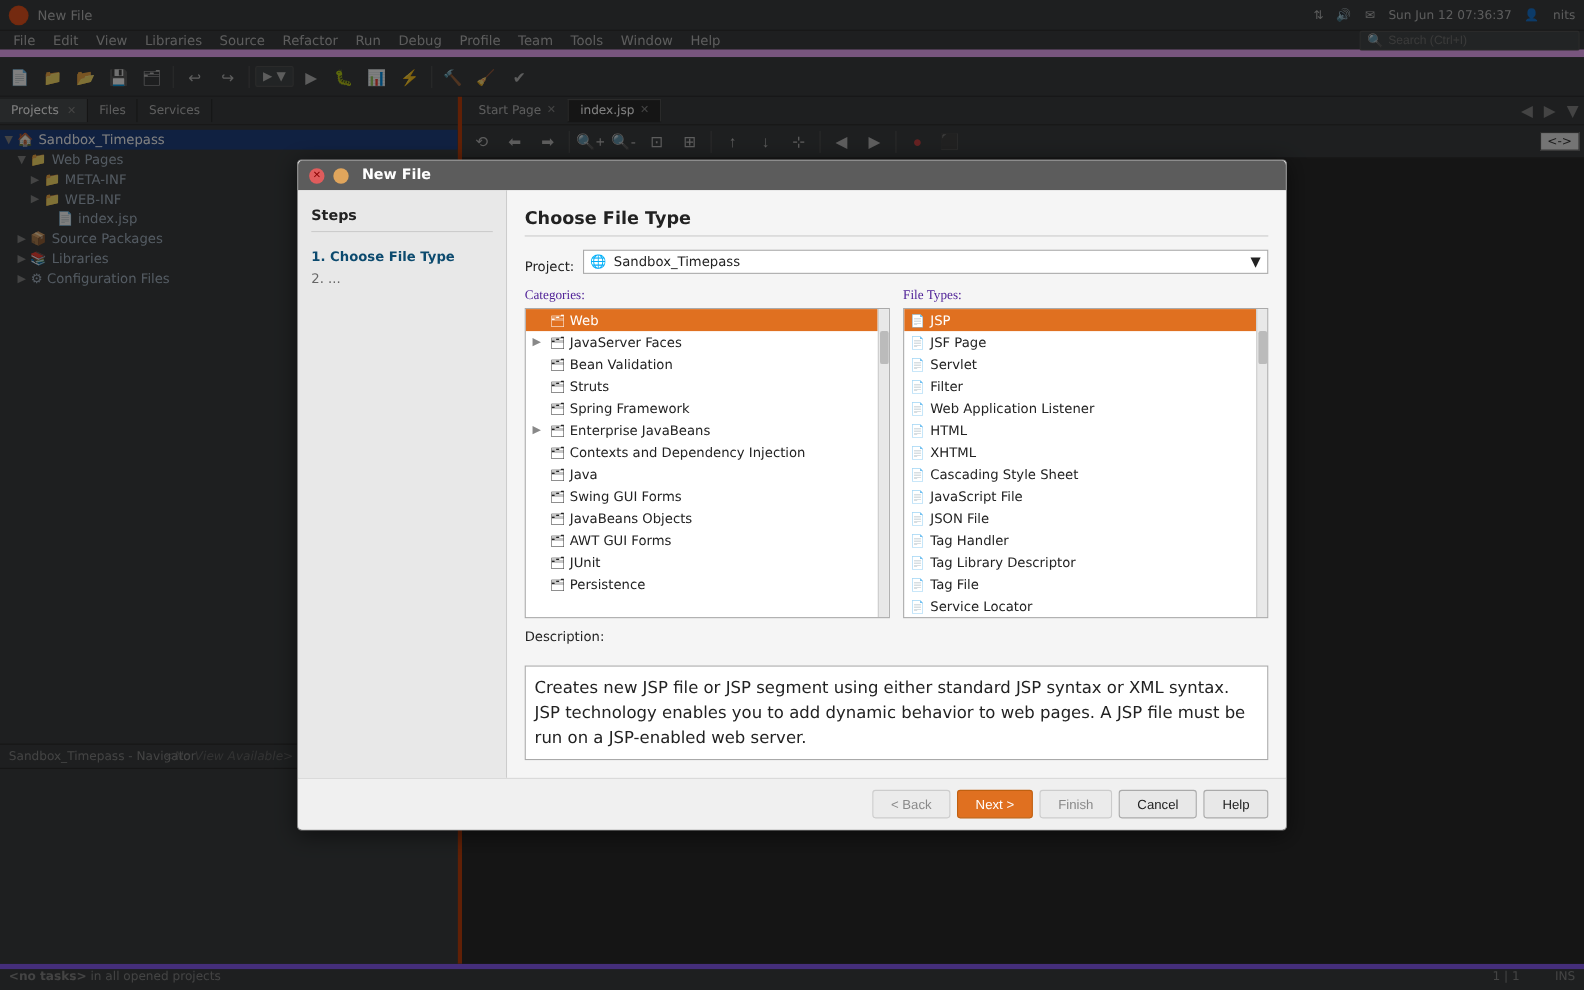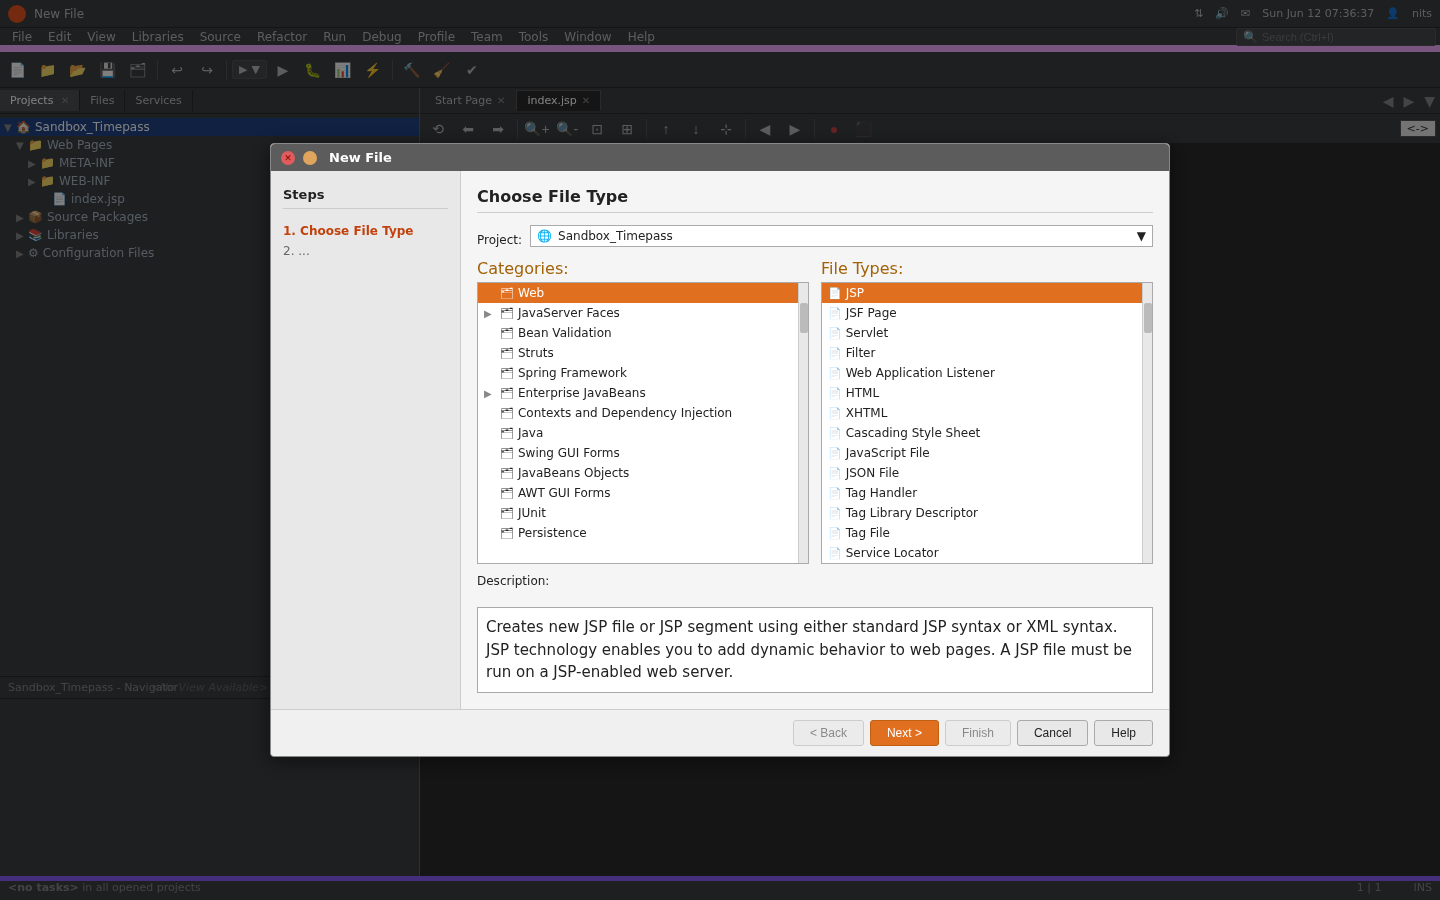--- a/index.html
+++ b/index.html
@@ -96,21 +96,21 @@
     #main-layout {
       display: flex;
       height: calc(900px - 28px - 24px - 36px - 24px);
     }
 
     
     #left-panel {
       width: 420px;
       min-width: 420px;
       background: #3c3f41;
-      border-right: 1px solid #c2410c;
+      border-right: 4px solid #c2410c;
       display: flex;
       flex-direction: column;
     }
 
     
     .panel-tabs {
       display: flex;
       align-items: center;
       background: #3c3f41;
       border-bottom: 1px solid #2b2b2b;
@@ -303,21 +303,21 @@
       color: #222;
       margin-bottom: 12px;
       border-bottom: 1px solid #ccc;
       padding-bottom: 6px;
     }
     .step-item {
       padding: 3px 0;
       font-size: 12px;
       color: #333;
     }
-    .step-item.active { font-weight: bold; color: #c2410c; }
+    .step-item.active { font-weight: bold; color: #0c4a6e; }
     .step-item.inactive { color: #666; }
 
     
     .content-panel {
       flex: 1;
       display: flex;
       flex-direction: column;
       padding: 16px;
       background: #f5f5f5;
     }
@@ -357,23 +357,24 @@
       gap: 12px;
       flex: 1;
     }
 
     .cat-section, .ft-section {
       display: flex;
       flex-direction: column;
       flex: 1;
     }
     .section-label {
-      font-size: 16px;
-      color: #a16207;
+      font-size: 12px;
+      color: #4c1d95;
       margin-bottom: 4px;
+      font-family: Liberation Serif, serif;
     }
     .list-item {
       display: flex;
       align-items: center;
       padding: 3px 6px;
       cursor: pointer;
       font-size: 12px;
       color: #222;
       gap: 4px;
       user-select: none;

